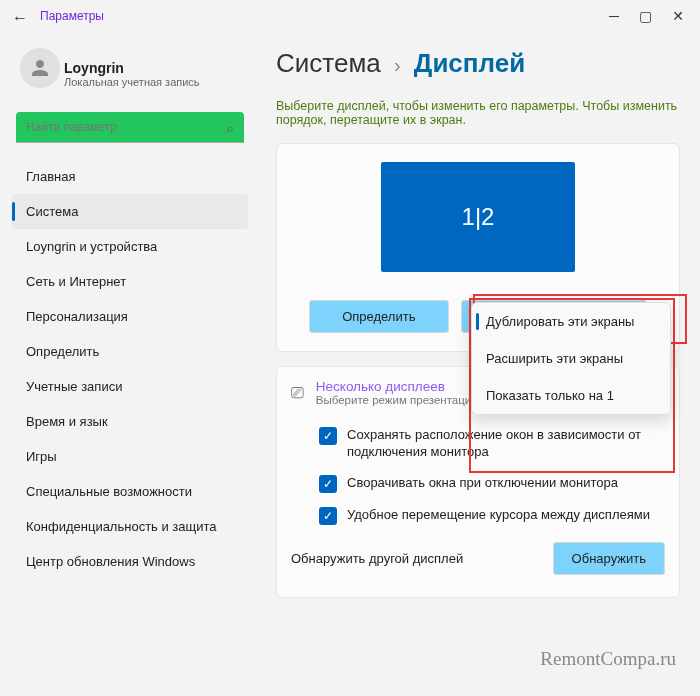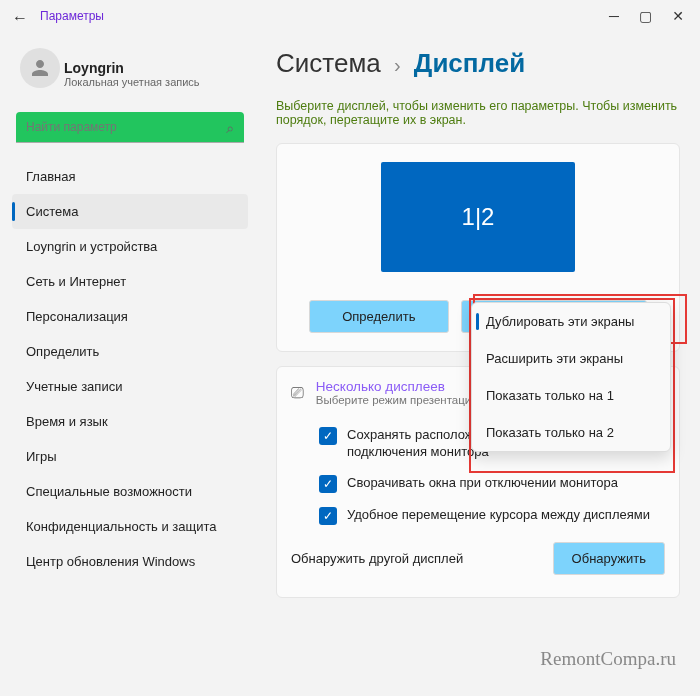--- a/index.html
+++ b/index.html
@@ -121,21 +121,20 @@
         <div class="btn">Определить</div>
         <div class="btn">Дублировать эти экраны</div>
       </div>
 
       <div class="highlight-box" style="right:-8px; top:150px; width:214px; height:50px;"></div>
 
       <div class="dropdown" id="dropdown">
           <div class="dropdown-item selected">Дублировать эти экраны</div>
           <div class="dropdown-item">Расширить эти экраны</div>
           <div class="dropdown-item">Показать только на 1</div>
-          <div class="dropdown-item">Показать только на 2</div>
         </div>
       <div class="highlight-box" style="right:4px; top:154px; width:206px; height:175px;"></div>
     </div>
 
     <div class="section">
       <div class="section-header">
         <span class="section-icon">⎚</span>
         <div>
           <div class="section-title">Несколько дисплеев</div>
           <div class="section-sub">Выберите режим презентации для</div>

